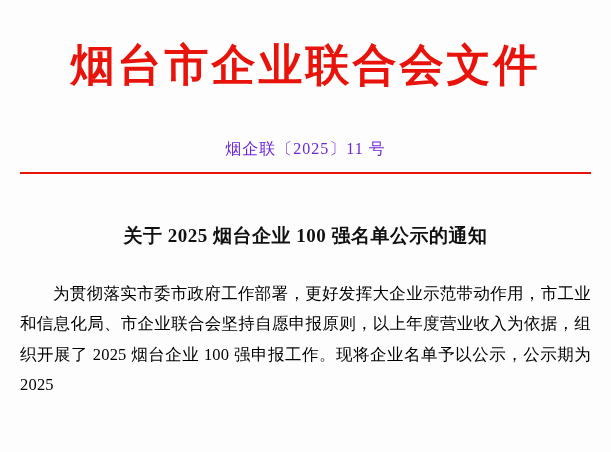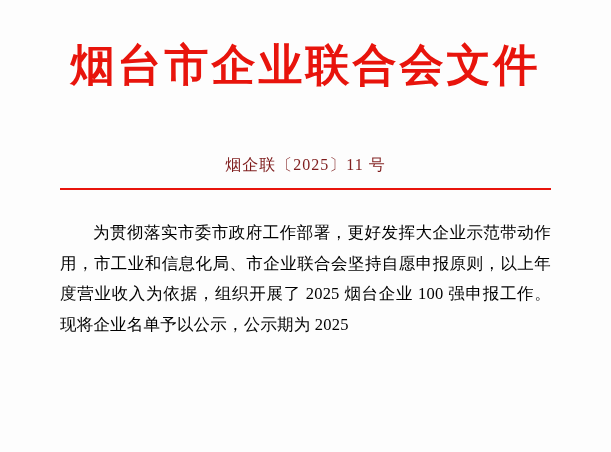--- a/index.html
+++ b/index.html
@@ -12,40 +12,40 @@
     background: #ffffff;
     font-family: "Liberation Serif", "DejaVu Serif", serif;
     overflow: hidden;
   }
   .page {
     position: relative;
     width: 611px;
     height: 452px;
     background: #fdfdfd;
     box-sizing: border-box;
-    padding: 0 60px;
+    padding: 0 20px;
   }
   .doc-header {
     text-align: center;
     padding-top: 38px;
   }
   .doc-title {
     color: #e8140c;
     font-size: 44px;
     font-weight: bold;
     letter-spacing: 3px;
     line-height: 1.25;
     font-family: "Liberation Serif", "DejaVu Serif", serif;
     white-space: nowrap;
   }
   .doc-number {
     text-align: center;
-    margin-top: 62px;
+    margin-top: 46px;
     font-size: 16px;
-    color: #7f1d1d;
+    color: #6d28d9;
     letter-spacing: 1px;
     font-family: "Liberation Serif", "DejaVu Serif", serif;
   }
   .red-rule {
     margin-top: 12px;
     height: 2px;
     background: #e8140c;
     width: 100%;
   }
   .doc-subject {
@@ -77,18 +77,19 @@
 <div class="page">
 
   <div class="doc-header">
     <div class="doc-title">烟台市企业联合会文件</div>
   </div>
 
   <div class="doc-number">烟企联〔2025〕11 号</div>
 
   <div class="red-rule"></div>
 
+  <div class="doc-subject">关于 2025 烟台企业 100 强名单公示的通知</div>
 
   <div class="doc-body">
     <p>为贯彻落实市委市政府工作部署，更好发挥大企业示范带动作用，市工业和信息化局、市企业联合会坚持自愿申报原则，以上年度营业收入为依据，组织开展了 2025 烟台企业 100 强申报工作。现将企业名单予以公示，公示期为 2025</p>
   </div>
 
 </div>
 
 </body></html>

